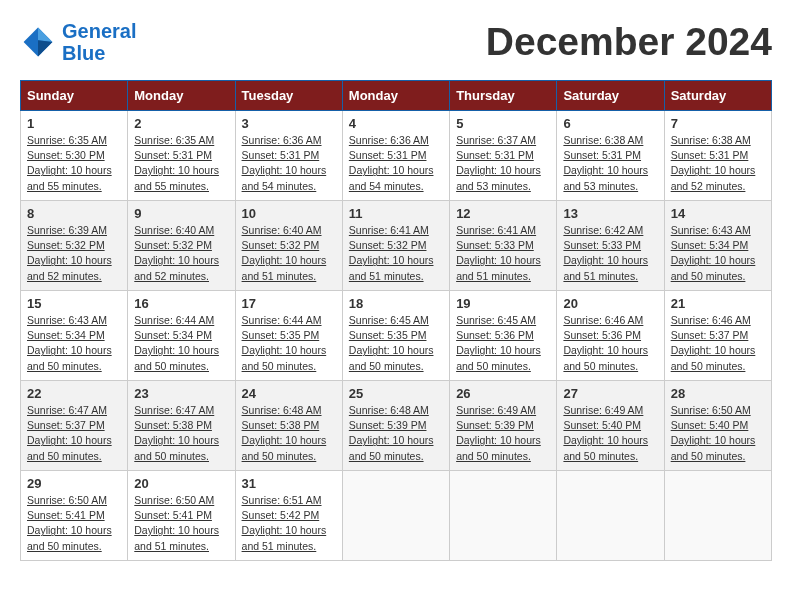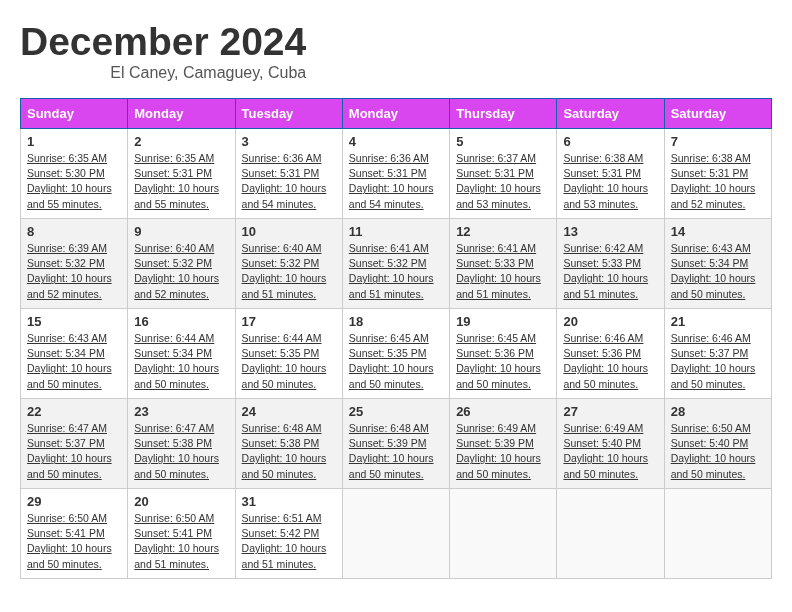--- a/index.html
+++ b/index.html
@@ -45,21 +45,21 @@
     .location {
       font-size: 16px;
       color: #555;
     }
     .calendar-table {
       width: 100%;
       border-collapse: collapse;
       font-size: 11px;
     }
     .calendar-table thead tr th {
-      background: #d946ef;
+      background: #7f1d1d;
       color: #fff;
       padding: 7px 6px;
       font-size: 13px;
       font-weight: bold;
       border: 1px solid #1560a8;
       text-align: left;
     }
     .calendar-table tbody tr td {
       border: 1px solid #ccc;
       vertical-align: top;
@@ -89,23 +89,33 @@
       text-decoration: underline;
     }
     .empty-cell {
       background: #f9f9f9 !important;
     }
   </style>
 </head>
 <body>
 
 <div class="header">
+  <div class="logo">
+    <svg class="logo-icon" viewBox="0 0 40 40">
+      <polygon points="20,4 36,20 20,36 4,20" fill="#1a6fc4"></polygon>
+      <polygon points="20,4 36,20 20,18" fill="#4a9fe0"></polygon>
+      <polygon points="20,18 36,20 20,36" fill="#0e4d8c"></polygon>
+    </svg>
+    <div class="logo-text">
+      <div><span>General</span></div>
+      <div><span style="color:#1a6fc4">Blue</span></div>
+    </div>
+  </div>
   <div class="title-block">
     <div class="month-title">December 2024</div>
-    <div class="location">El Caney, Camaguey, Cuba</div>
   </div>
 </div>
 
 <table class="calendar-table">
   <thead>
     <tr>
     <th>Sunday</th>
         <th>Monday</th>
         <th>Tuesday</th>
         <th>Monday</th>

